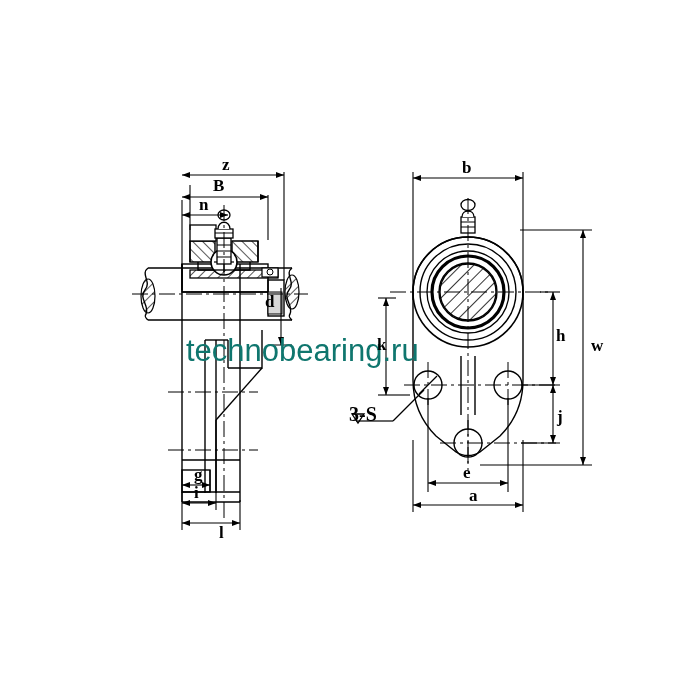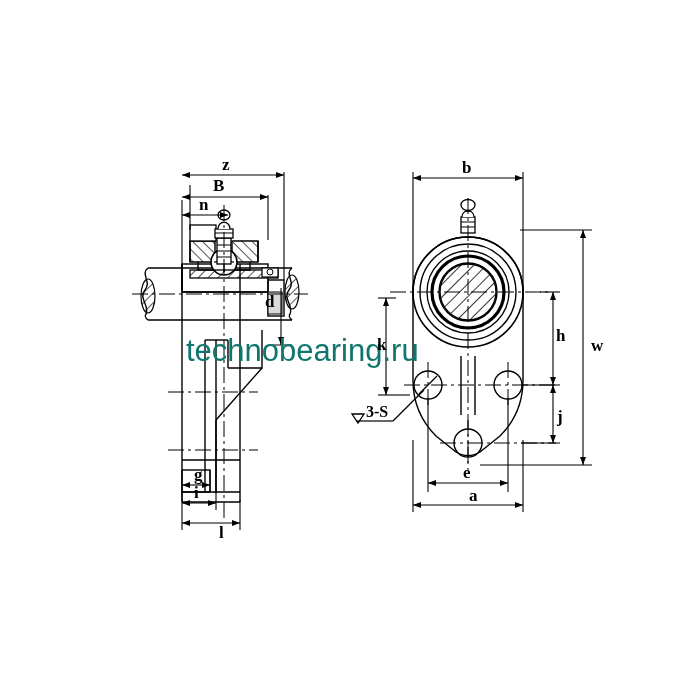--- a/index.html
+++ b/index.html
@@ -274,15 +274,15 @@
   <div class="dimlabel" style="left:194px; top:484px;">i</div>
   <div class="dimlabel" style="left:219px; top:524px;">l</div>
 
   <div class="dimlabel" style="left:462px; top:159px;">b</div>
   <div class="dimlabel" style="left:377px; top:336px;">k</div>
   <div class="dimlabel" style="left:556px; top:327px;">h</div>
   <div class="dimlabel" style="left:591px; top:337px;">w</div>
   <div class="dimlabel" style="left:557px; top:408px;">j</div>
   <div class="dimlabel" style="left:463px; top:464px;">e</div>
   <div class="dimlabel" style="left:469px; top:487px;">a</div>
-  <div class="dimlabel" style="left:366px; top:404px; font-size:16px;">3-S</div>
+  <div class="dimlabel" style="left:349px; top:404px; font-size:20px;">3-S</div>
 
 </div>
 
 </body></html>

